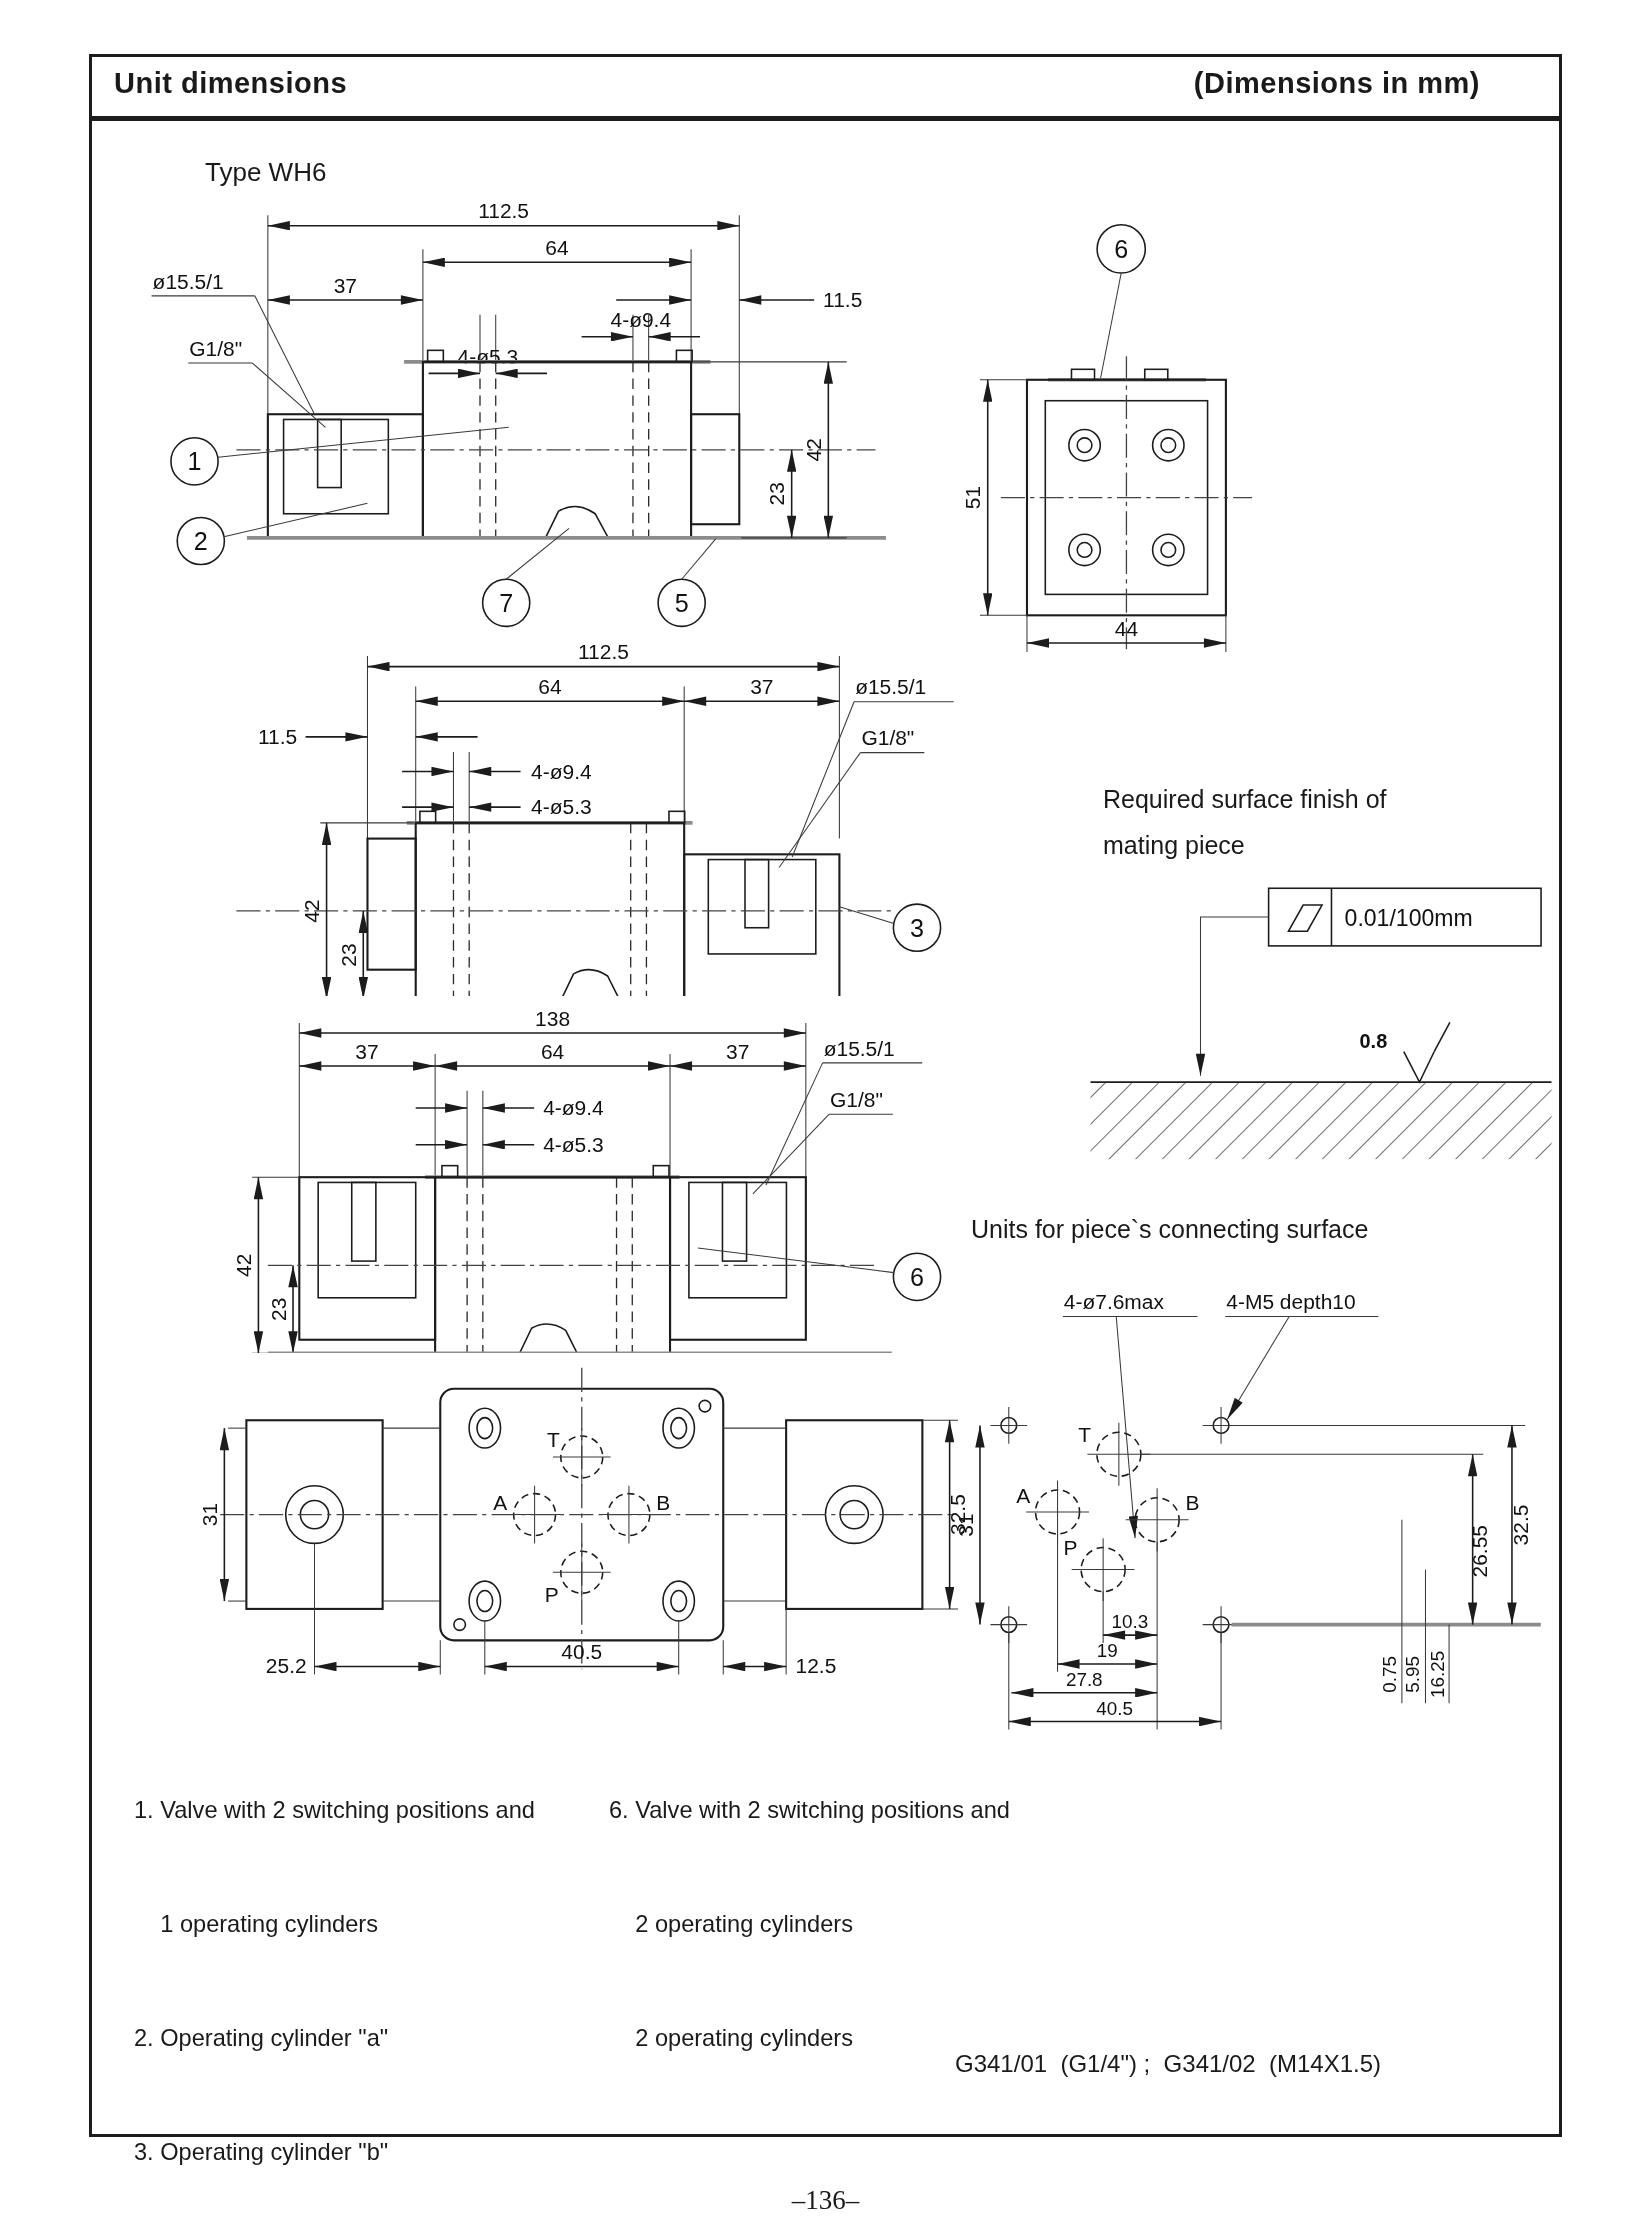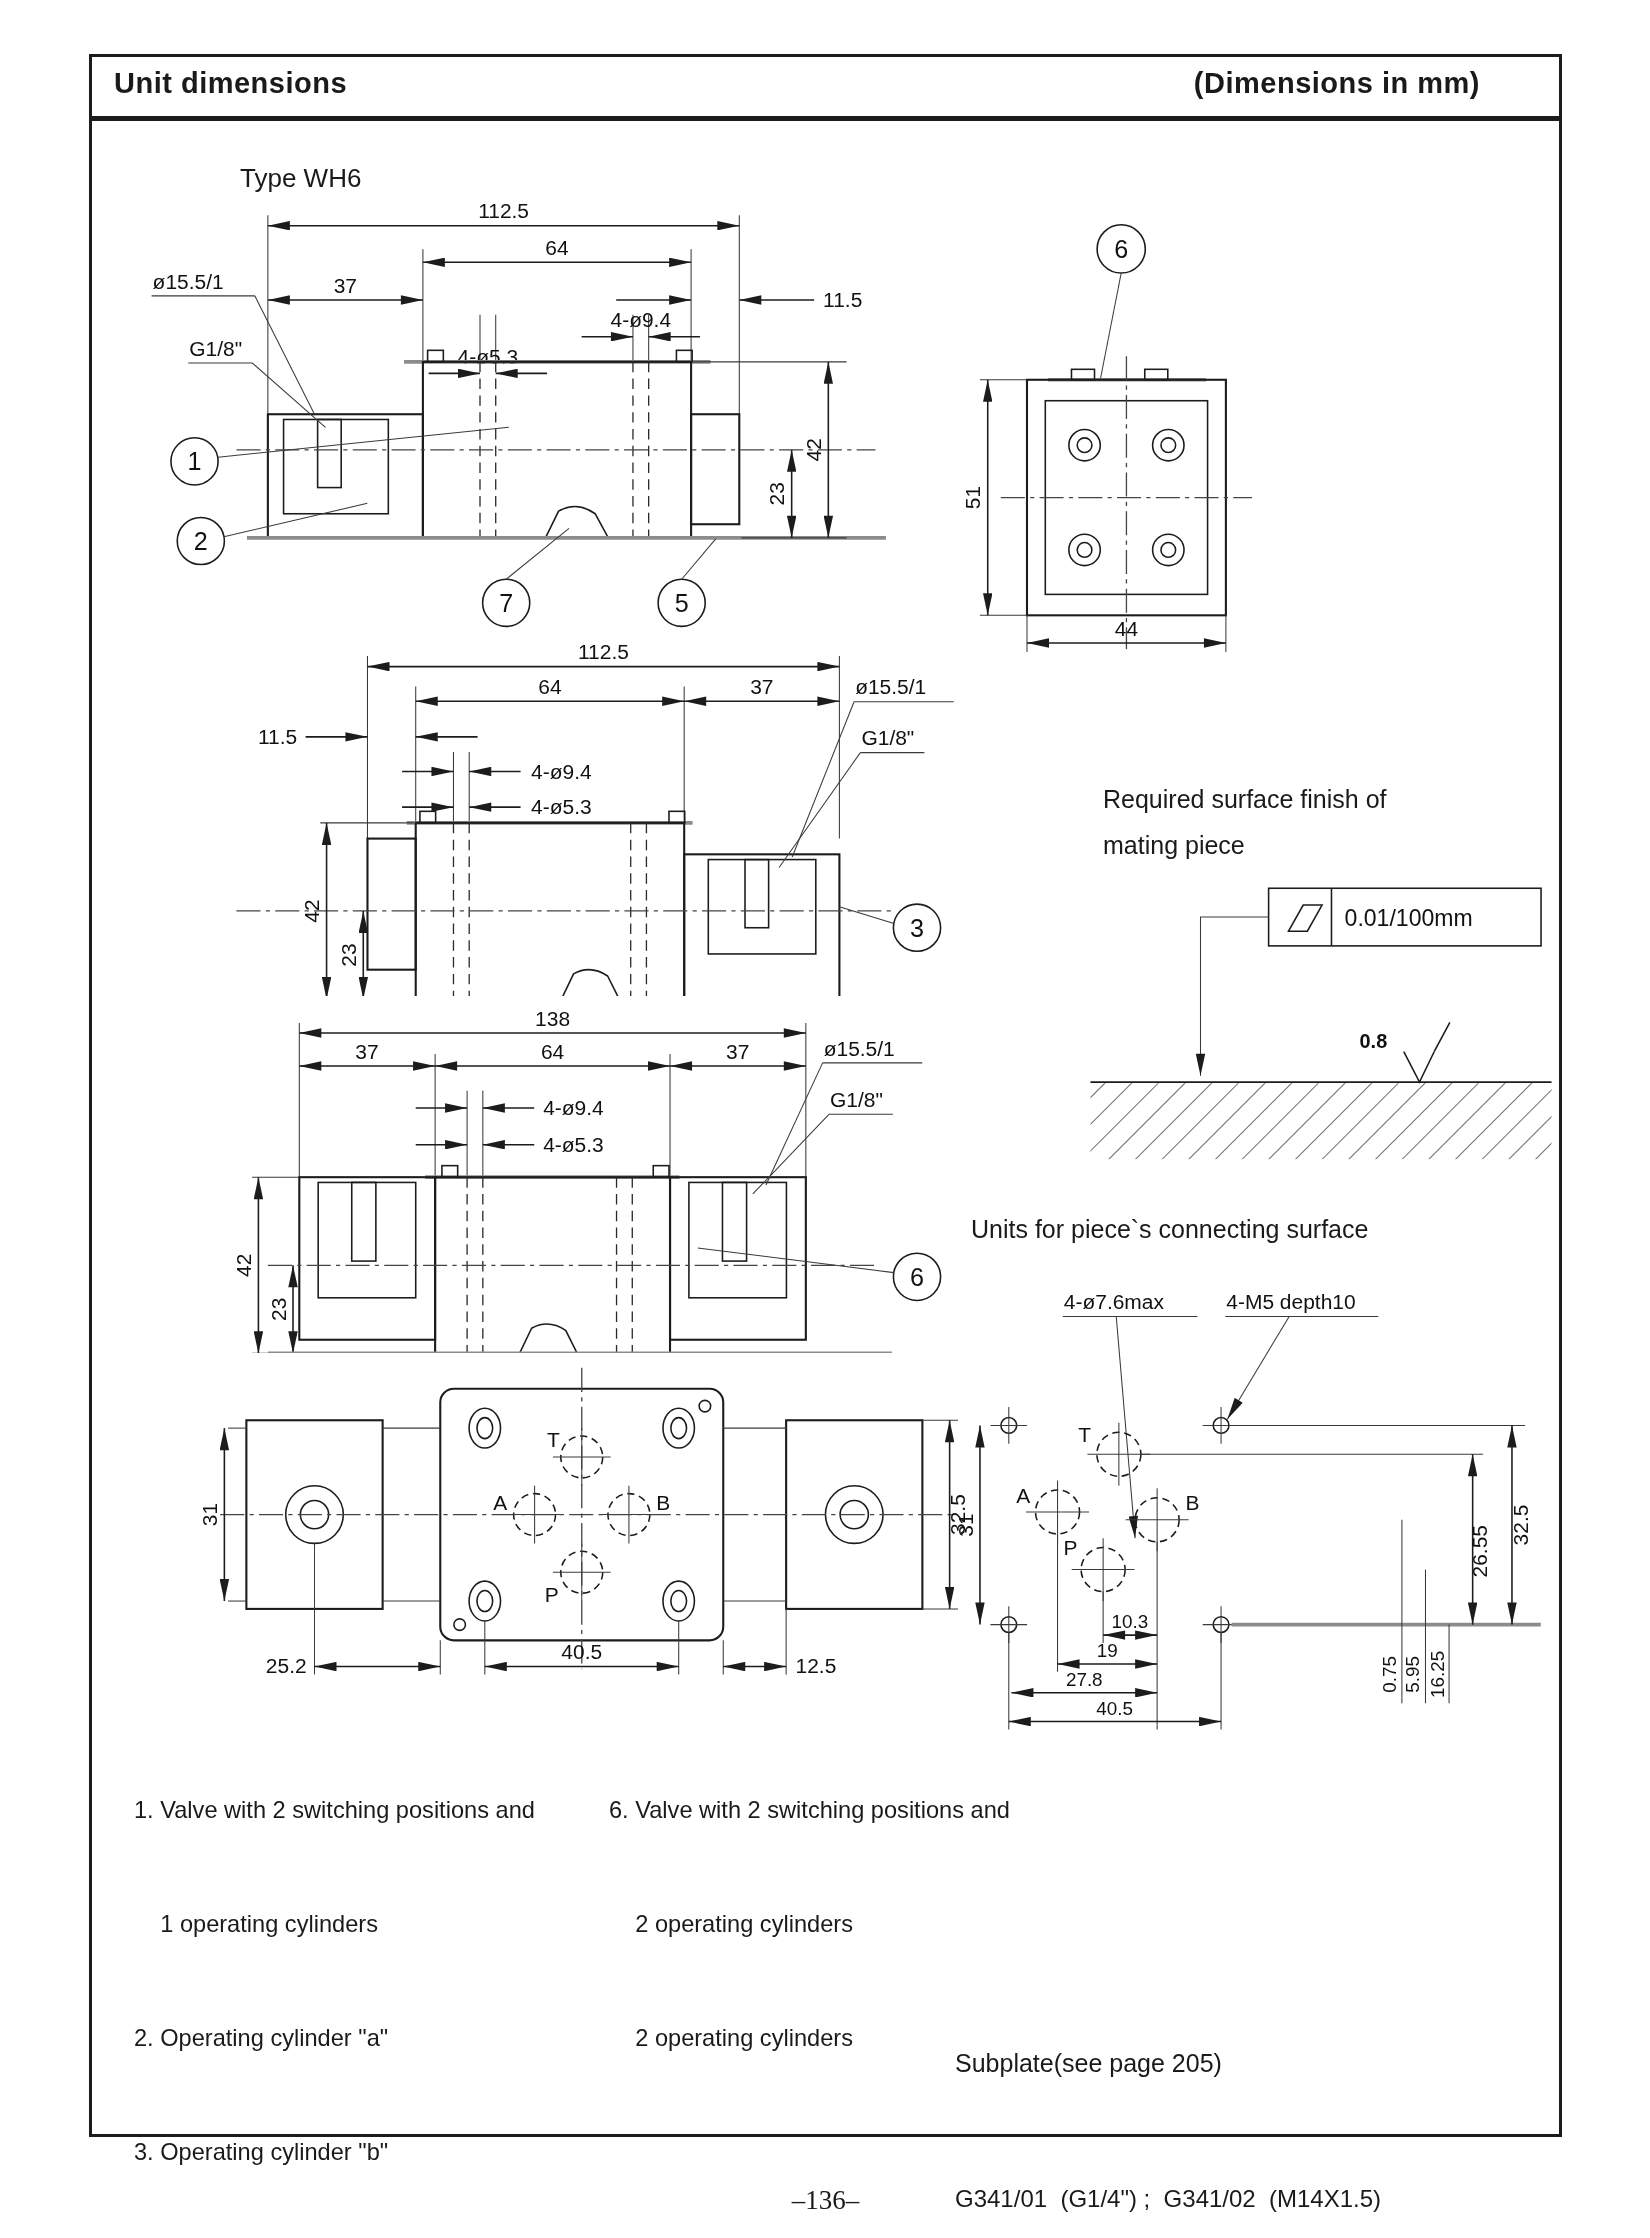--- a/index.html
+++ b/index.html
@@ -3,21 +3,21 @@
 <meta charset="utf-8">
 <style>
   html,body{margin:0;padding:0;background:#fff;}
   body{width:1651px;height:2239px;position:relative;font-family:"Liberation Sans",sans-serif;color:#1a1a1a;}
   .abs{position:absolute;}
   .page-border{left:89px;top:54px;width:1473px;height:2083px;border:3.1px solid #1c1c1c;box-sizing:border-box;}
   .band-line{left:89px;top:116px;width:1473px;height:4.7px;background:#1c1c1c;}
   .hdr{top:67px;font-size:29px;font-weight:bold;letter-spacing:0.5px;}
   .hdr-left{left:114px;}
   .hdr-right{right:171px;}
-  .type-label{left:205px;top:163px;font-size:26px;margin-left:35px;}
+  .type-label{left:205px;top:157px;font-size:26px;}
   .cap{font-size:25px;}
   .ports-title{left:971px;top:1215px;font-size:25px;}
   .sf1{left:1103px;top:785px;}
   .sf2{left:1103px;top:831px;}
   .notes{font-size:23.6px;line-height:38px;white-space:pre;}
   .notes-left{left:134px;top:1715px;}
   .notes-right{left:609px;top:1715px;}
   .subplate{left:955px;top:1951px;font-size:24px;line-height:45px;white-space:pre;}
   .subplate .sp-title{font-size:25px;}
   .footer{left:89px;top:2148px;width:1473px;text-align:center;
@@ -433,20 +433,19 @@
 </div>
 <div class="abs notes notes-right">
   <div>6. Valve with 2 switching positions and</div>
   <div>    2 operating cylinders</div>
   <div>    2 operating cylinders</div>
   
   
 </div>
 
 <div class="abs subplate">
-  <div class="sp-title">Subplate(see page 205)</div>
   <div>G341/01  (G1/4") ;  G341/02  (M14X1.5)</div>
   
   
 </div>
 
 <div class="abs footer">–136–</div>
 
 
 </body></html>

